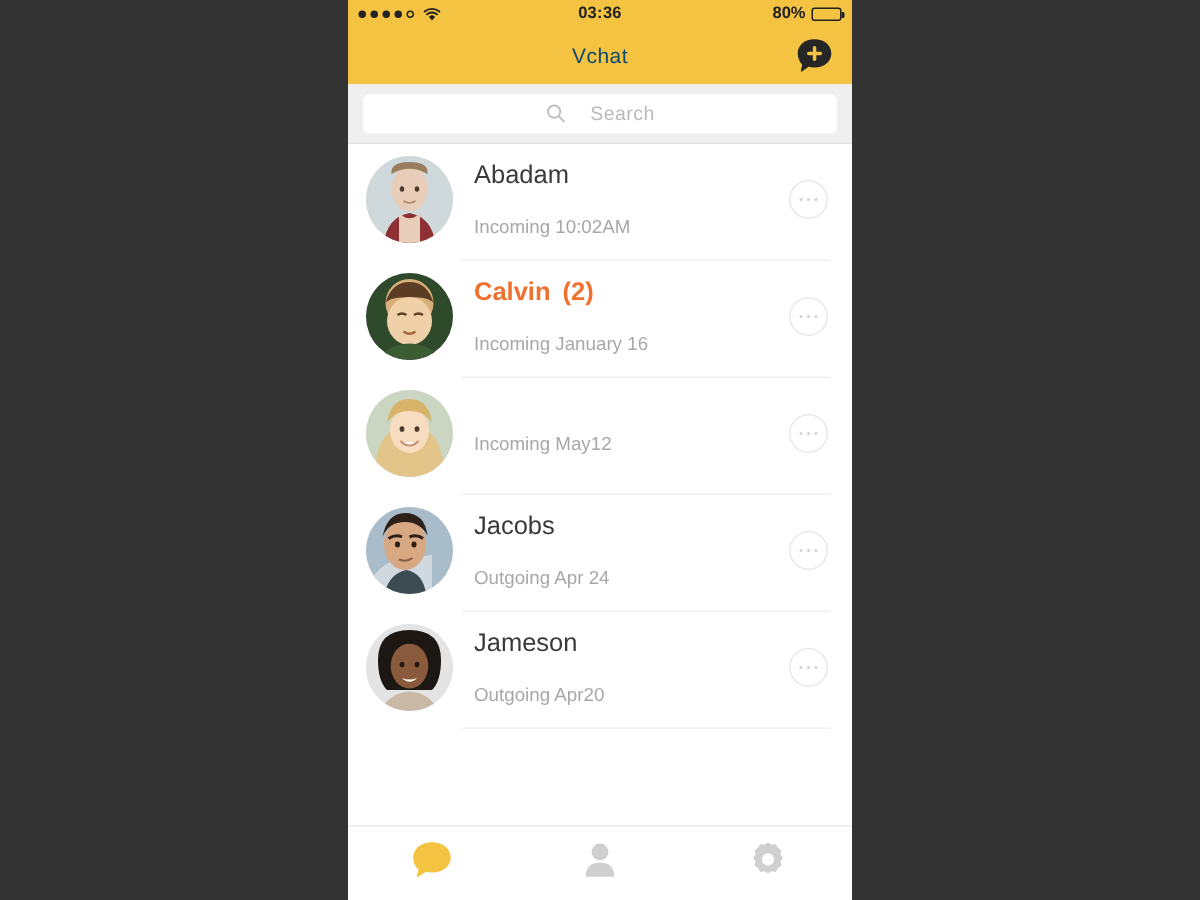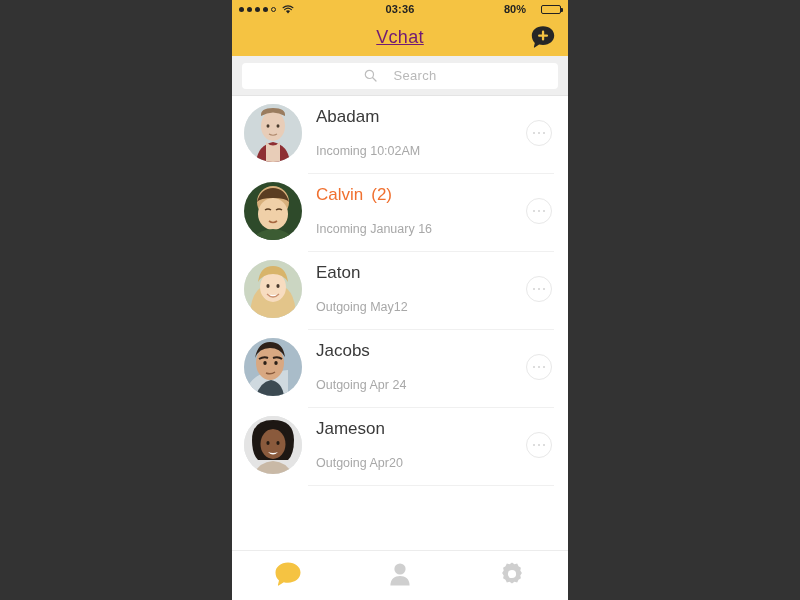--- a/index.html
+++ b/index.html
@@ -32,44 +32,43 @@
   .sb-left { display:flex; align-items:center; gap:3px; }
   .dot { width:5px; height:5px; border-radius:50%; background:#222; display:inline-block; }
   .dot.hollow { background:transparent; border:1px solid #222; width:5px; height:5px; }
   .wifi { margin-left:3px; display:flex; align-items:flex-end; }
   .sb-center {
     position:absolute; left:0; right:0; text-align:center;
     font-size:11px; font-weight:bold; color:#222;
     letter-spacing:0.2px;
   }
   .sb-right {
-    margin-left:auto; display:flex; align-items:center; gap:15px;
+    margin-left:auto; display:flex; align-items:center; gap:4px;
     position:relative; z-index:2;padding-left:32px;
   }
   .battery {
     width:20px; height:9px; border:1px solid #222; border-radius:2px;
     position:relative; padding:1px;
   }
   .battery:after {
     content:""; position:absolute; right:-3px; top:2.5px;
     width:2px; height:4px; background:#222; border-radius:0 1px 1px 0;
   }
   .battery-fill { height:100%; background:#222; border-radius:1px; }
 
   
   .navbar {
     height:38px; flex:0 0 38px;
     background:#F5C342;
     display:flex; align-items:center; justify-content:center;
     position:relative;
   }
   .nav-title {
-    font-size:18px; color:#701a75; font-weight:normal;
+    font-size:14px; color:#0c4a6e; font-weight:normal;
     letter-spacing:0.3px;
-    text-decoration:underline;
   }
   .nav-add {
     position:absolute; right:12px; top:50%; transform:translateY(-50%);
     width:26px; height:26px; cursor:pointer;
   }
 
   
   .searchwrap {
     flex:0 0 40px; background:#EFEFEF;
     display:flex; align-items:center; padding:0 10px;
@@ -96,21 +95,21 @@
     width:58px; height:58px; border-radius:50%;
     flex:0 0 58px; overflow:hidden;
     background:#dfe3e4; position:relative;
   }
   .avatar svg { display:block; width:100%; height:100%; }
   .row-text { flex:1 1 auto; padding-left:14px; min-width:0; }
   .row-name {
     font-size:17px; color:#3a3a3a; line-height:22px;
     white-space:nowrap; overflow:hidden; text-overflow:ellipsis;
   }
-  .row-name.unread { color:#F0702F; }
+  .row-name.unread { color:#F0702F;font-weight:bold; }
   .row-count { color:#F0702F; font-size:17px; margin-left:8px; }
   .row-sub {
     font-size:12.5px; color:#a8a8a8; line-height:18px; margin-top:14px;
     white-space:nowrap; overflow:hidden; text-overflow:ellipsis;
   }
   .more-btn {
     flex:0 0 26px; width:26px; height:26px; margin-right:16px;
     border:1px solid #e8e8e8; border-radius:50%;
     display:flex; align-items:center; justify-content:center; gap:2.5px;
     cursor:pointer; background:#fff;
@@ -242,24 +241,21 @@
             <path d="M6 58 q0 -34 23 -34 q23 0 23 34Z" fill="#e3c58a"></path>
             <ellipse cx="29" cy="27" rx="13" ry="15" fill="#f7dcc0"></ellipse>
             <path d="M14 22 q2 -16 15 -16 q13 0 15 16 q-5 -8 -15 -8 q-10 0 -15 8Z" fill="#d8b46a"></path>
             <ellipse cx="24" cy="26" rx="1.6" ry="1.9" fill="#4a3b2e"></ellipse>
             <ellipse cx="34" cy="26" rx="1.6" ry="1.9" fill="#4a3b2e"></ellipse>
             <path d="M23 34 q6 6 12 0 q-6 2 -12 0Z" fill="#ffffff"></path>
             <path d="M23 34 q6 6 12 0" stroke="#c98f6e" stroke-width="1.3" fill="none"></path>
           </svg>
         </div>
         <div class="row-text">
-          <div class="row-name">
-            <span>Eaton</span><span class="row-count"></span>
-          </div>
-          <div class="row-sub">Outgoing  May12</div>
+          <div class="row-sub">Incoming  May12</div>
         </div>
         <div class="more-btn">
           <span class="more-dot"></span>
             <span class="more-dot"></span>
             <span class="more-dot"></span>
         </div>
       </div>
 
       <div class="row">
         <div class="avatar">

